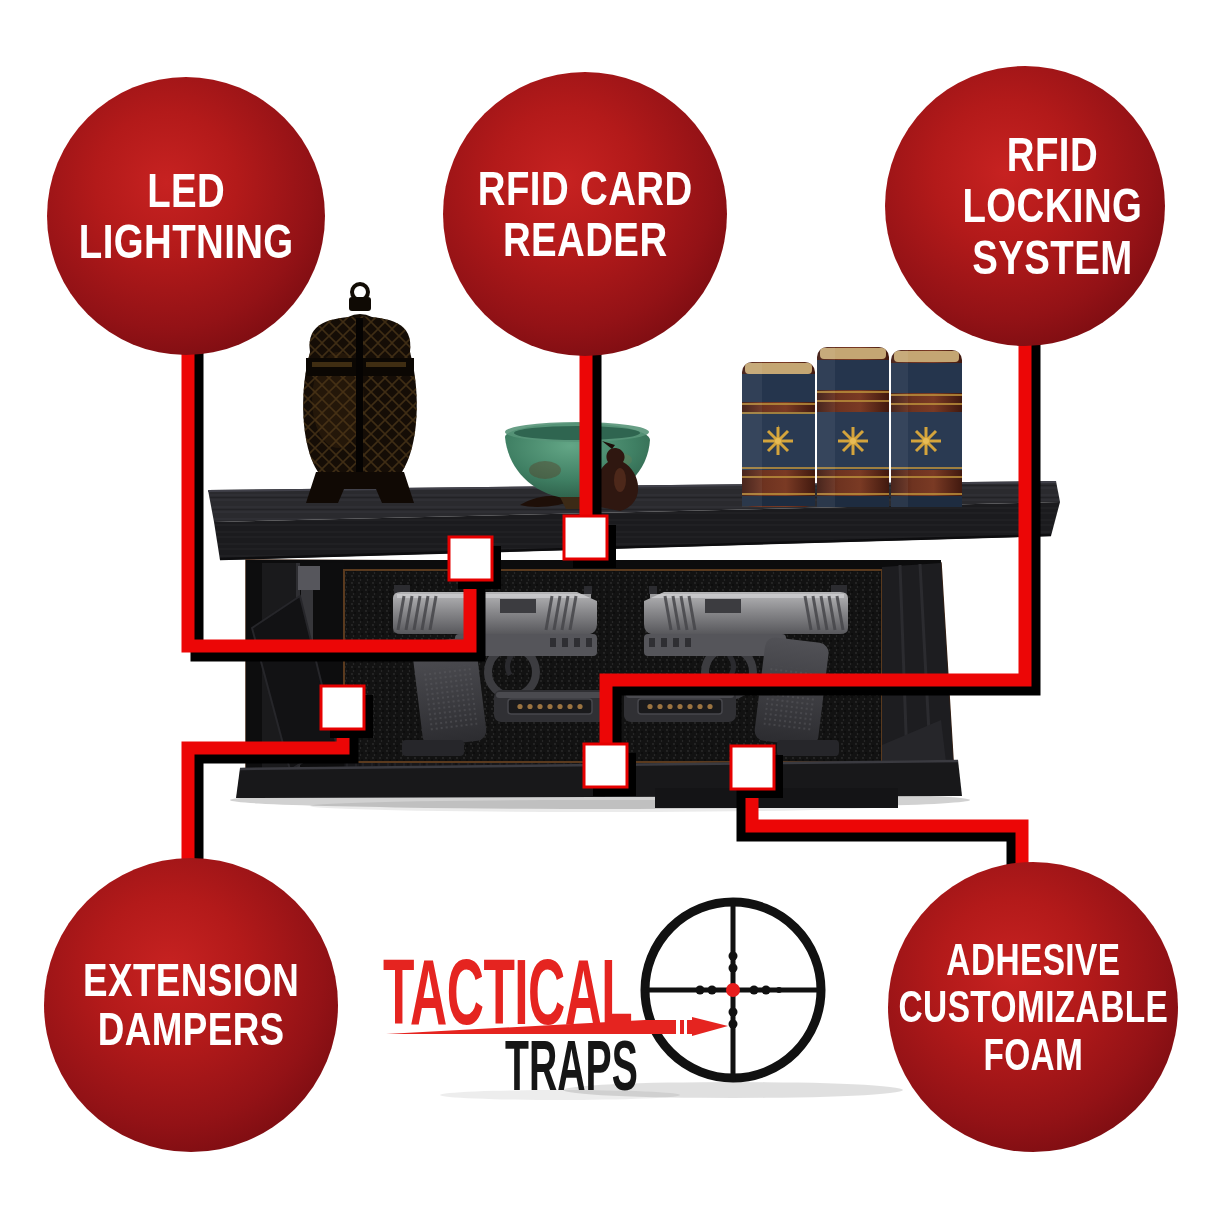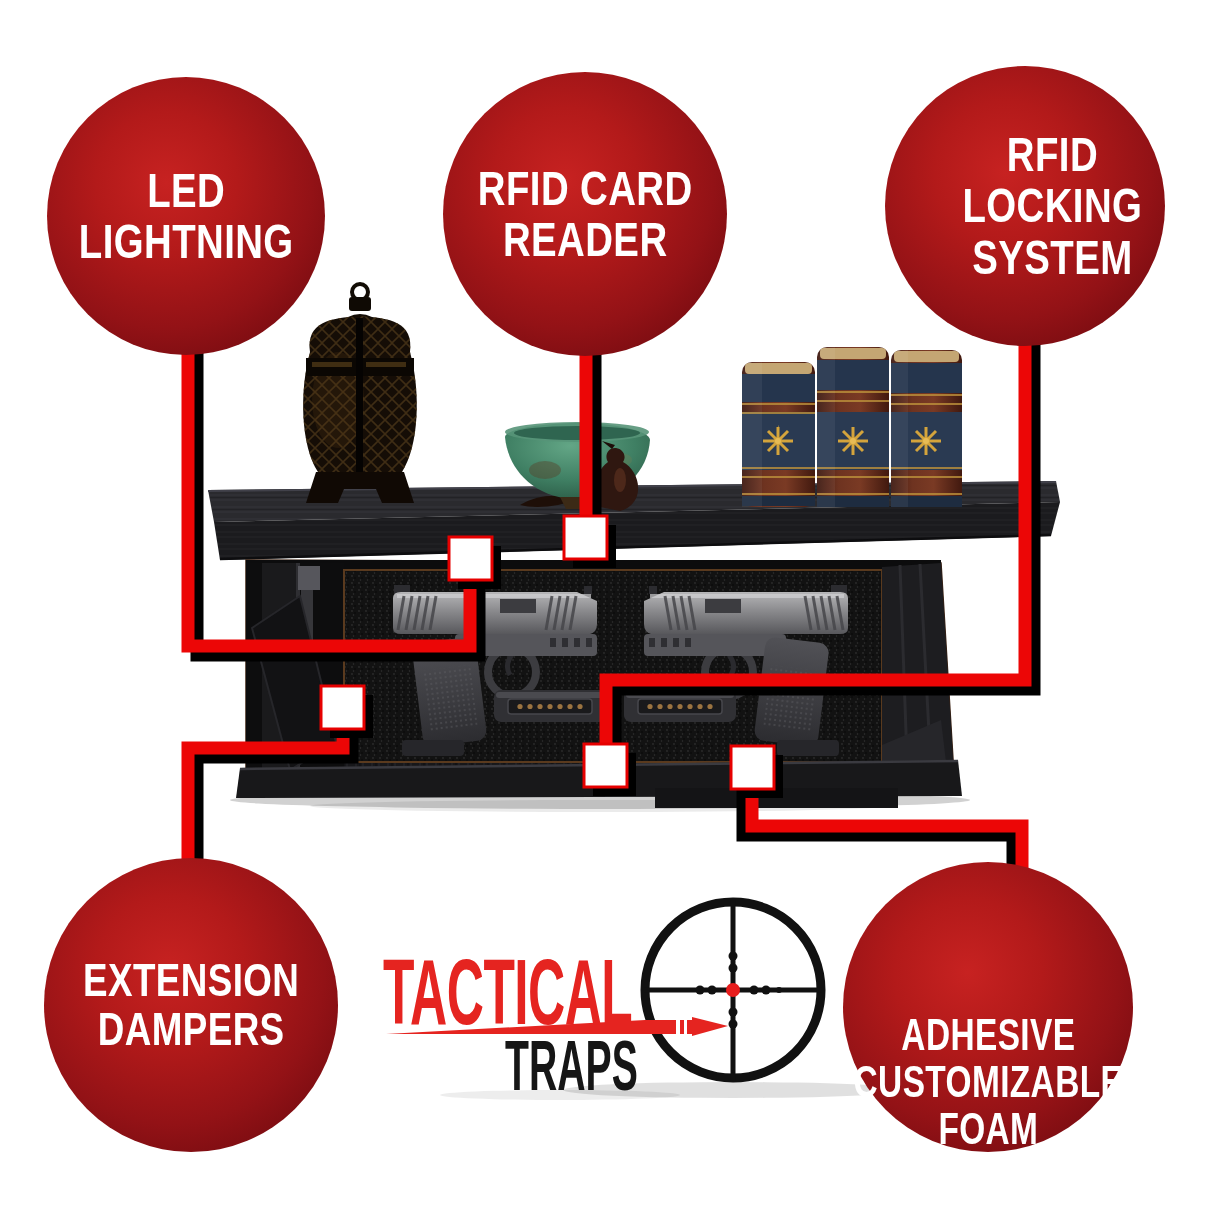--- a/index.html
+++ b/index.html
@@ -8,21 +8,21 @@
   .art{position:absolute;left:0;top:0;z-index:1;}
   .badge{position:absolute;z-index:3;border-radius:50%;
          background:radial-gradient(circle at 43% 38%, #c72221 0%, #b31a1a 30%, #931216 62%, #740b10 86%, #630a0e 100%);
          display:flex;align-items:center;justify-content:center;}
   .badge-label{color:#ffffff;font-weight:700;text-align:center;white-space:pre-line;
                line-height:1.07;letter-spacing:0.5px;transform:scaleX(0.8);}
   .badge.led{left:47px;top:77px;width:278px;height:278px;}
   .badge.rfid-card{left:443px;top:72px;width:284px;height:284px;}
   .badge.rfid-lock{left:885px;top:66px;width:280px;height:280px;justify-content:flex-end;}
   .badge.ext{left:44px;top:858px;width:294px;height:294px;}
-  .badge.foam{left:843px;top:862px;width:290px;height:290px;align-items:flex-end;}
+  .badge.foam{left:888px;top:862px;width:290px;height:290px;}
   .badge.led .badge-label,.badge.rfid-card .badge-label,.badge.rfid-lock .badge-label{font-size:48px;}
   .badge.ext .badge-label{font-size:46px;}
   .badge.foam .badge-label{font-size:44px;transform:scaleX(0.76);}
   .brand-top{position:absolute;z-index:3;left:383px;top:946px;font-weight:700;font-size:92px;
              letter-spacing:-1px;color:#e52420;transform:scaleX(0.56);transform-origin:left top;
              line-height:1;white-space:nowrap;}
   .brand-bottom{position:absolute;z-index:3;left:505px;top:1031px;font-weight:700;font-size:70px;
              letter-spacing:0px;color:#161616;transform:scaleX(0.56);transform-origin:left top;
              line-height:1;white-space:nowrap;}
 </style>

